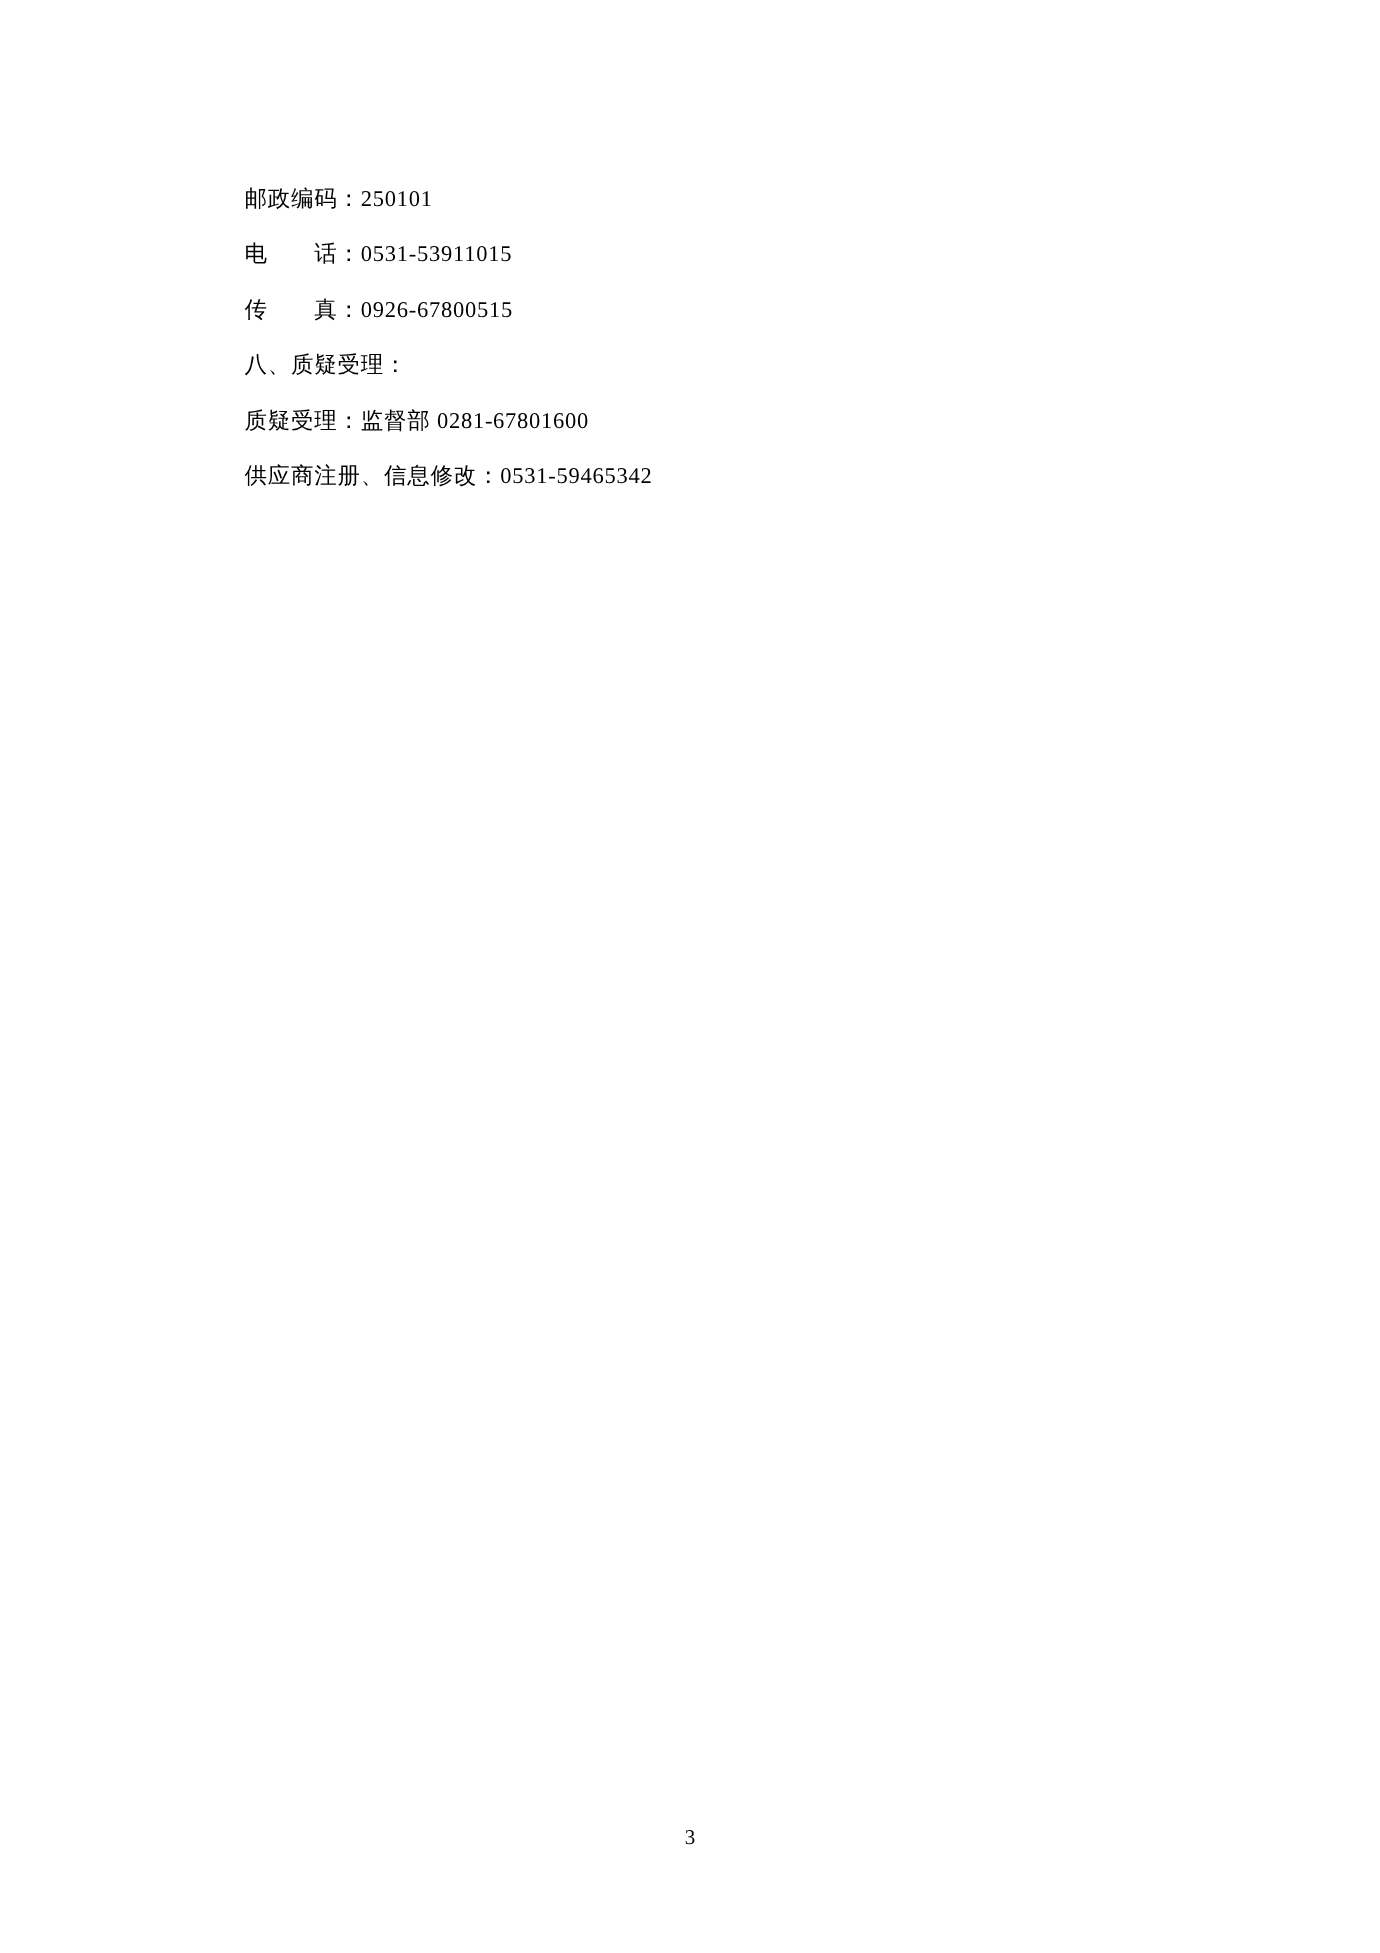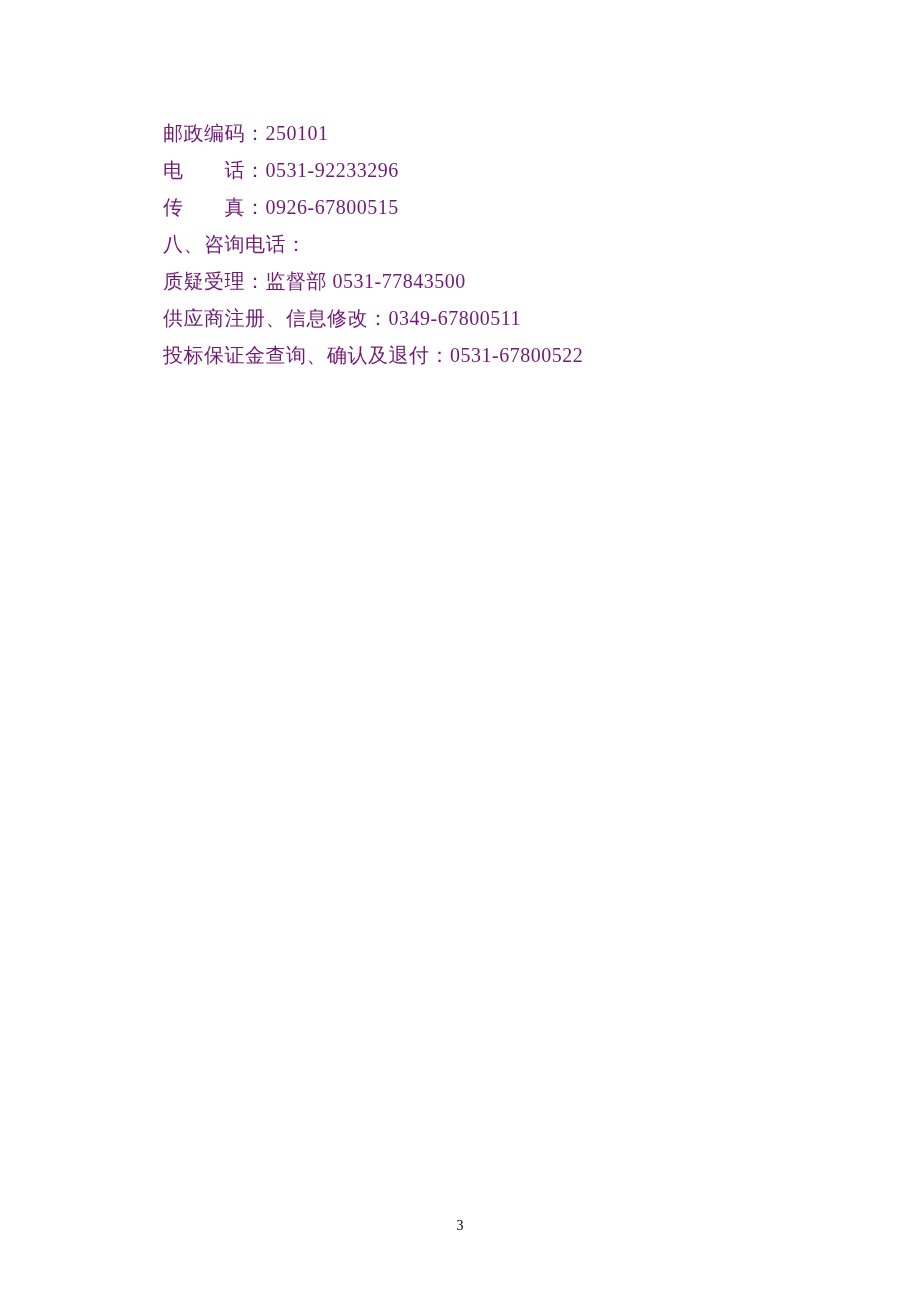--- a/index.html
+++ b/index.html
@@ -13,43 +13,42 @@
       background: #ffffff;
       font-family: "SimSun", "宋体", serif;
       position: relative;
     }
     .page-content {
       padding-top: 115px;
       padding-left: 163px;
       padding-right: 120px;
     }
     .line {
-      font-size: 20px;
-      color: #701a75;
+      font-size: 15px;
+      color: #000000;
       line-height: 37px;
       letter-spacing: 0.5px;
       white-space: nowrap;
     }
     .page-number {
       position: absolute;
       bottom: 68px;
       left: 0;
       right: 0;
       text-align: center;
       font-size: 14px;
       color: #000000;
       font-family: "SimSun", serif;
     }
   </style>
 </head>
 <body>
 
 <div class="page-content">
   <div class="line">邮政编码：250101</div>
-  <div class="line">电　　话：0531-92233296</div>
+  <div class="line">电　　话：0531-53911015</div>
   <div class="line">传　　真：0926-67800515</div>
-  <div class="line">八、咨询电话：</div>
-  <div class="line">质疑受理：监督部 0531-77843500</div>
-  <div class="line">供应商注册、信息修改：0349-67800511</div>
-  <div class="line">投标保证金查询、确认及退付：0531-67800522</div>
+  <div class="line">八、质疑受理：</div>
+  <div class="line">质疑受理：监督部 0281-67801600</div>
+  <div class="line">供应商注册、信息修改：0531-59465342</div>
 </div>
 
 <div class="page-number">3</div>
 
 </body></html>

